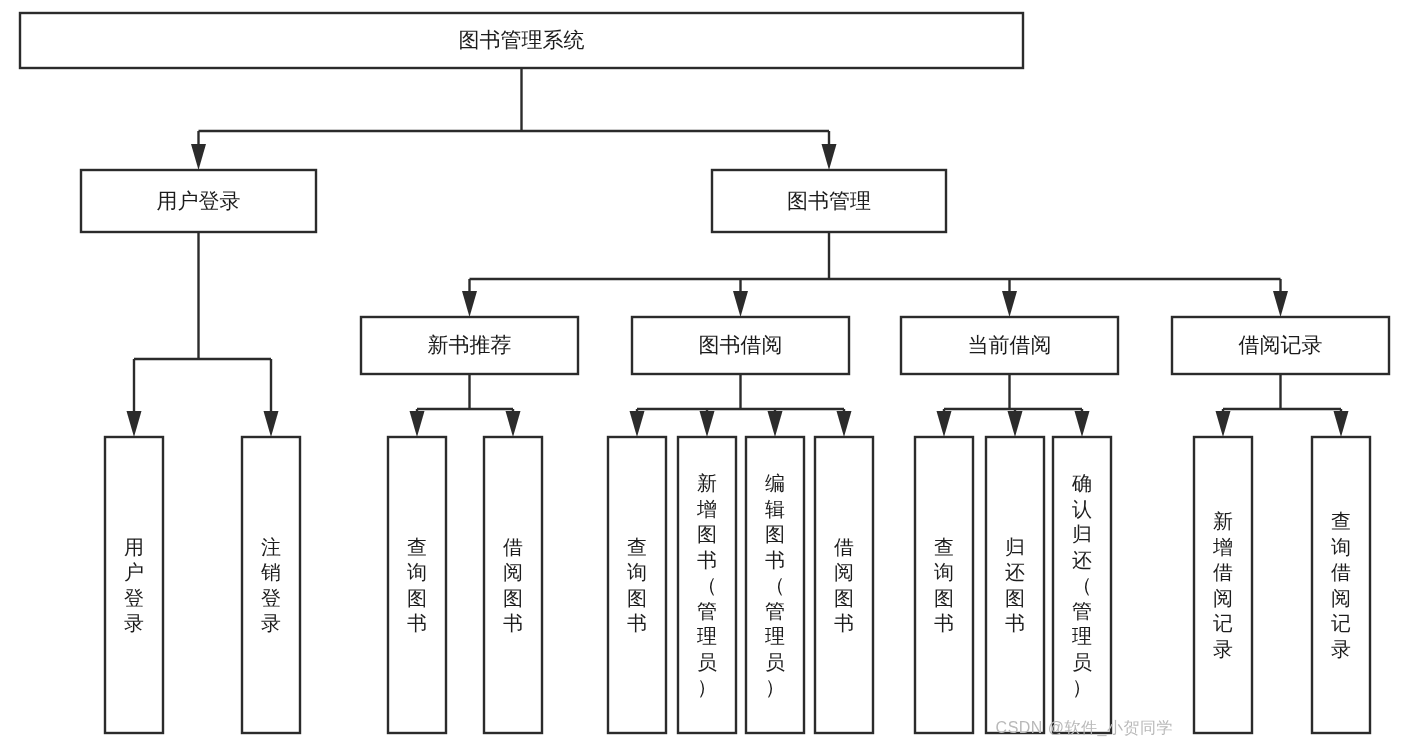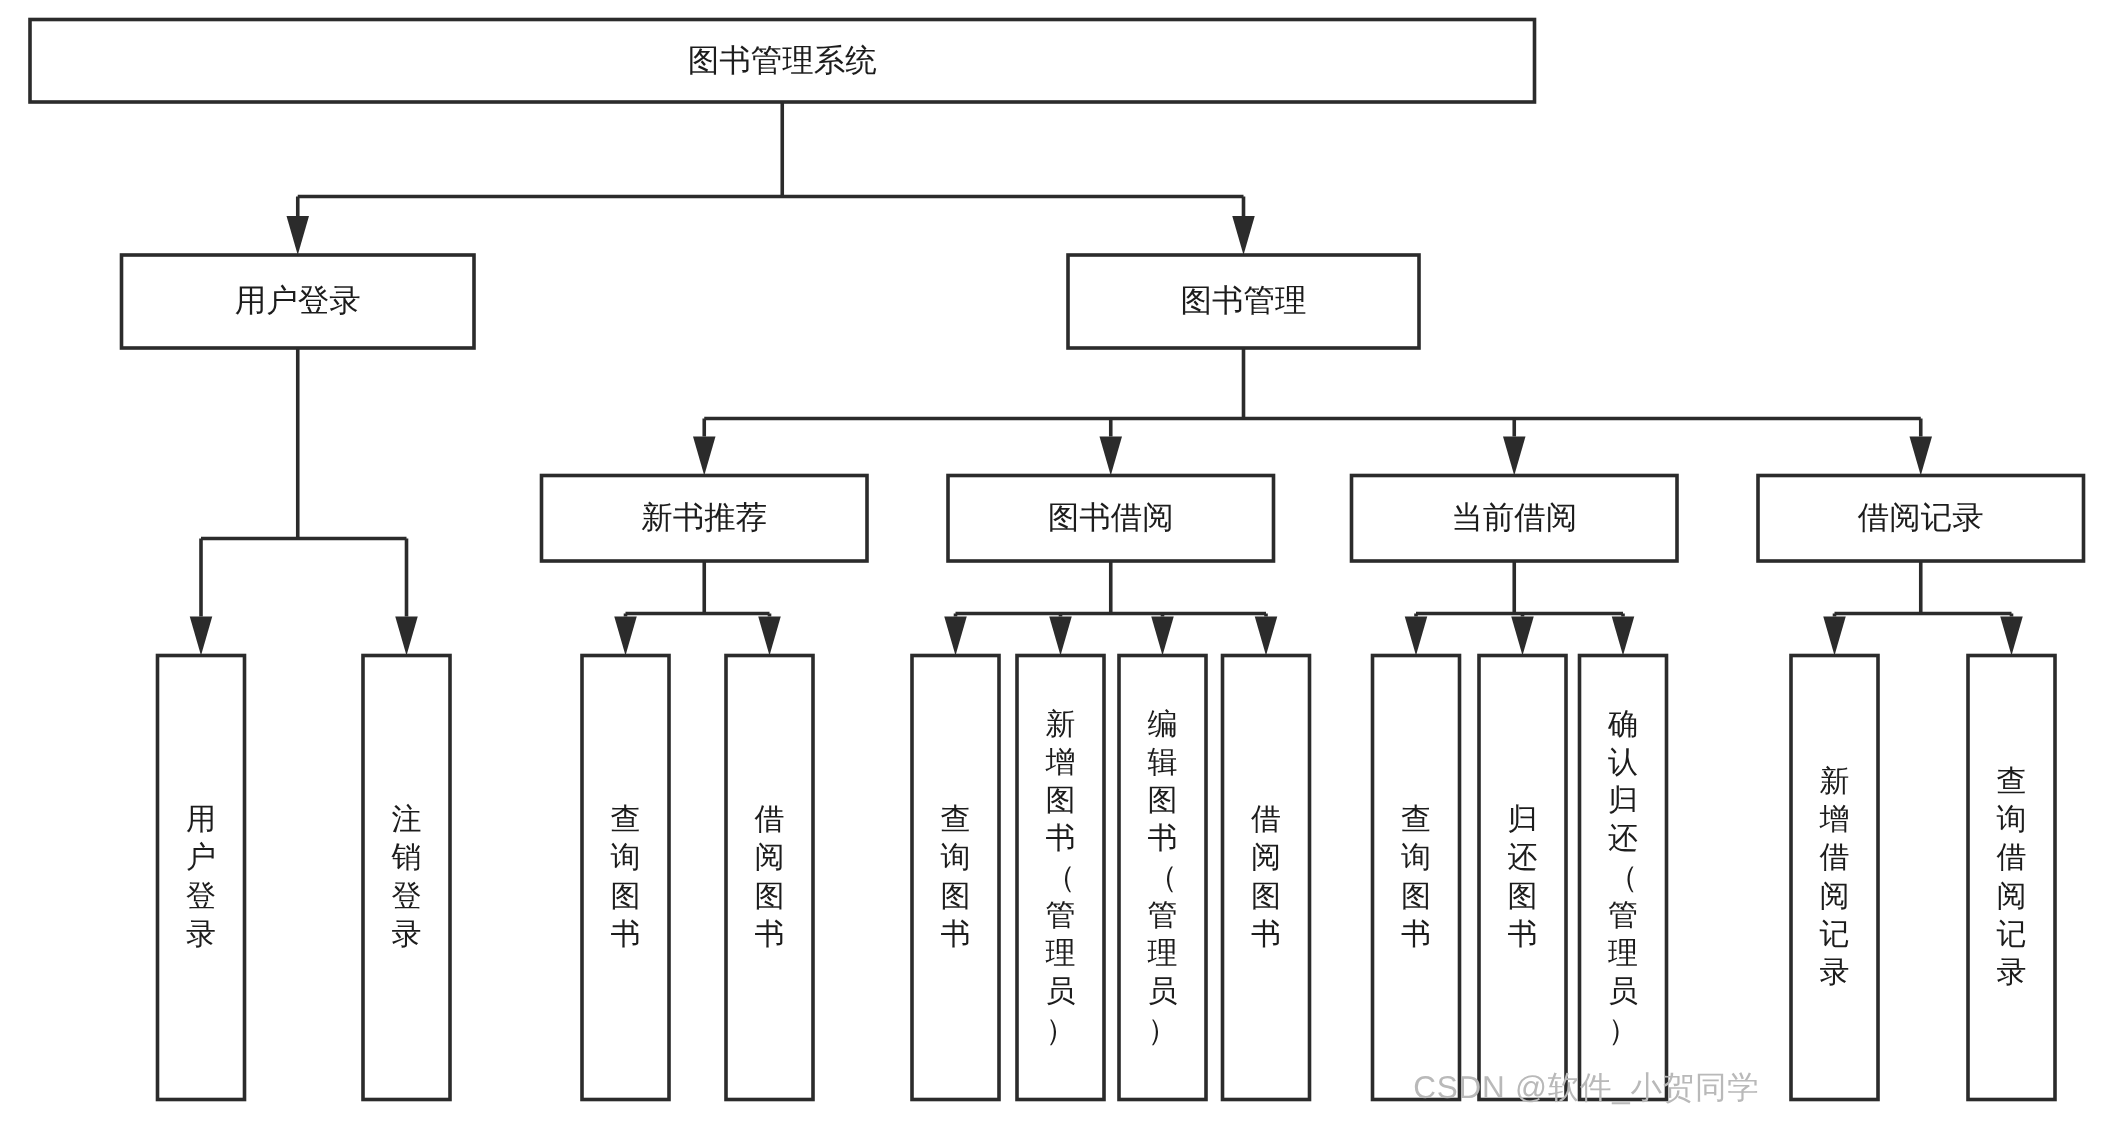--- a/index.html
+++ b/index.html
@@ -54,21 +54,21 @@
     fill: #1c1c1c;
     font-family: "Liberation Sans", "DejaVu Sans", sans-serif;
     font-size: 20px;
     text-anchor: middle;
   }
   .watermark {
     position: absolute;
     right: 14px;
     bottom: 8px;
     font-family: "Liberation Sans", "DejaVu Sans", sans-serif;
-    font-size: 21px;
+    font-size: 16px;
     color: #b9b9b9;
     letter-spacing: 0.5px;
     white-space: nowrap;
     user-select: none;
   }
 </style>
 </head>
 <body>
 
 <div id="diagram-root">

